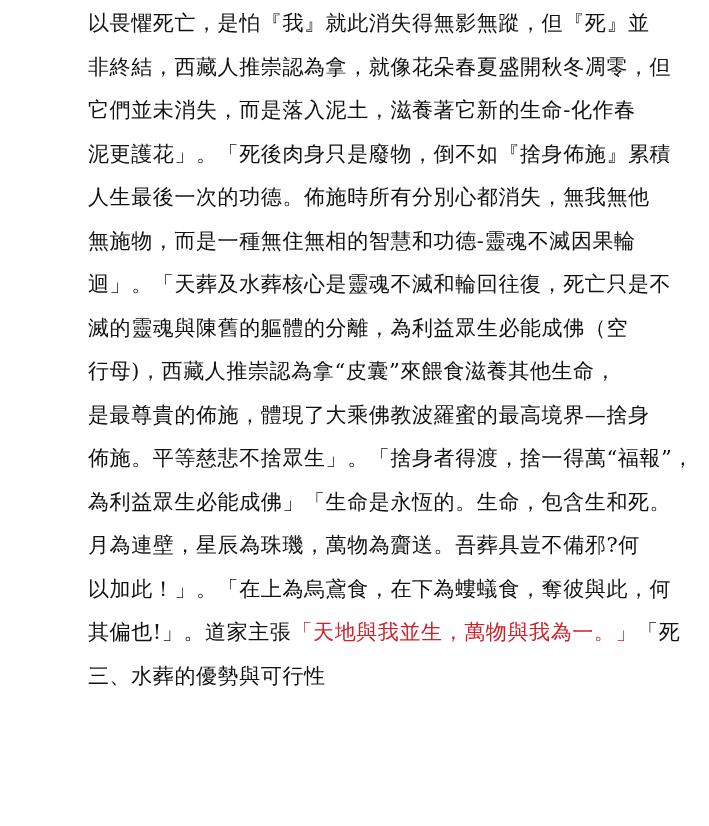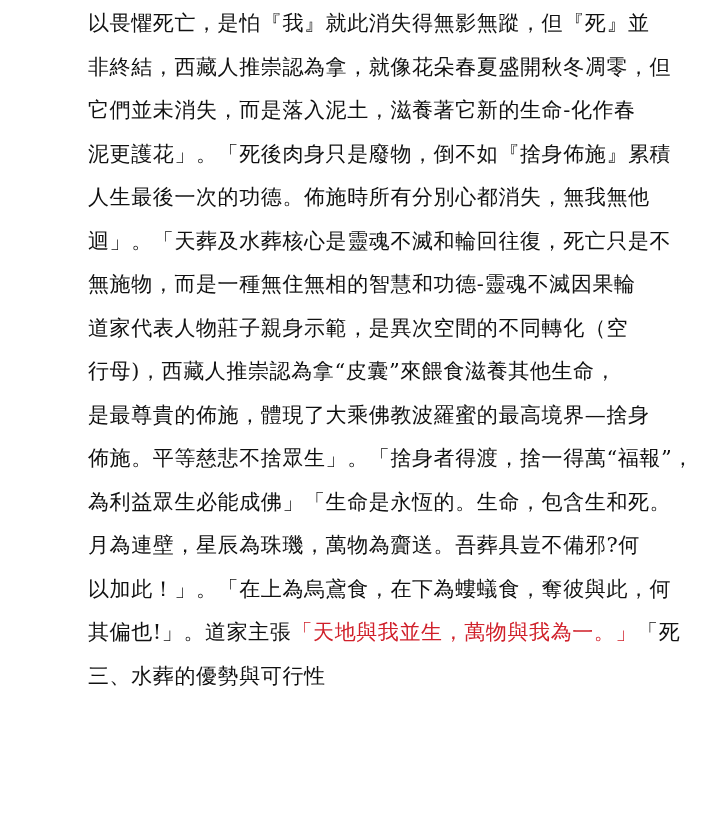--- a/index.html
+++ b/index.html
@@ -41,23 +41,23 @@
   </style>
 </head>
 <body>
 
 <div class="page">
   <div class="line">以畏懼死亡，是怕『我』就此消失得無影無蹤，但『死』並</div>
   <div class="line">非終結，西藏人推崇認為拿，就像花朵春夏盛開秋冬凋零，但</div>
   <div class="line">它們並未消失，而是落入泥土，滋養著它新的生命-化作春</div>
   <div class="line">泥更護花」。「死後肉身只是廢物，倒不如『捨身佈施』累積</div>
   <div class="line">人生最後一次的功德。佈施時所有分別心都消失，無我無他</div>
+  <div class="line">無施物，而是一種無住無相的智慧和功德-靈魂不滅因果輪</div>
   <div class="line">迴」。「天葬及水葬核心是靈魂不滅和輪回往復，死亡只是不</div>
-  <div class="line">無施物，而是一種無住無相的智慧和功德-靈魂不滅因果輪</div>
-  <div class="line">道家代表人物莊子親身示範，是異次空間的不同轉化（空</div>
+  <div class="line">滅的靈魂與陳舊的軀體的分離，為利益眾生必能成佛（空</div>
   <div class="line">行母)，西藏人推崇認為拿“皮囊”來餵食滋養其他生命，</div>
   <div class="line">是最尊貴的佈施，體現了大乘佛教波羅蜜的最高境界—捨身</div>
   <div class="line">佈施。平等慈悲不捨眾生」。「捨身者得渡，捨一得萬“福報”，</div>
   <div class="line">為利益眾生必能成佛」「生命是永恆的。生命，包含生和死。</div>
 
   <div class="line">月為連壁，星辰為珠璣，萬物為齎送。吾葬具豈不備邪?何</div>
   <div class="line">以加此！」。「在上為烏鳶食，在下為螻蟻食，奪彼與此，何</div>
   <div class="line">
     <span>其偏也!」。道家主張</span><span class="red">「天地與我並生，萬物與我為一。」</span><span>「死</span>
   </div>

